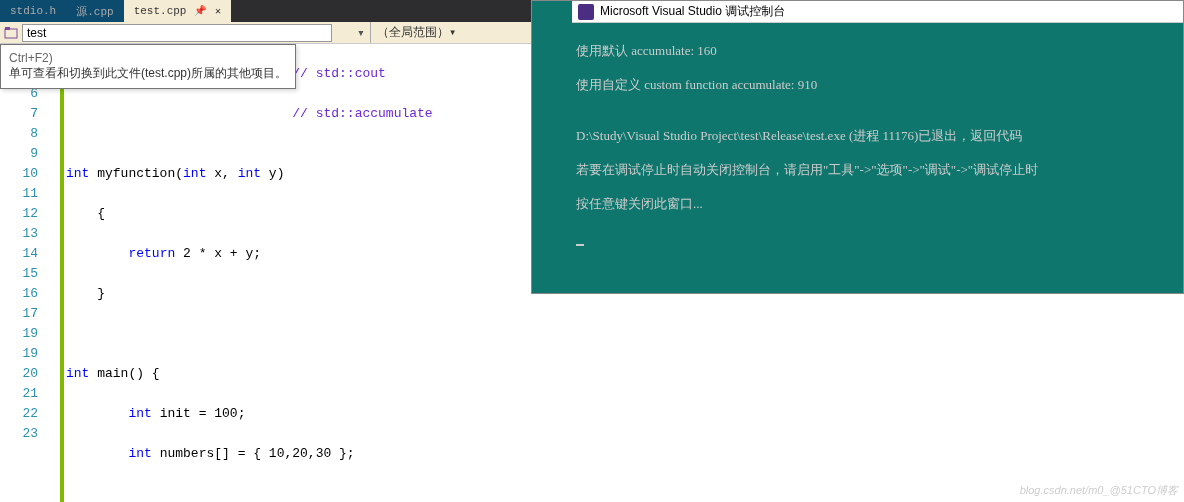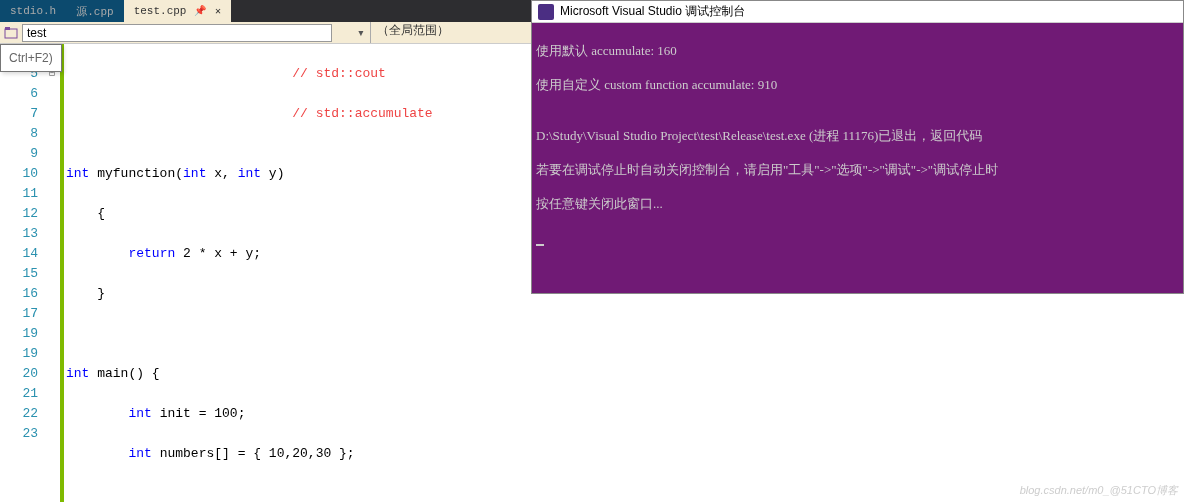--- a/index.html
+++ b/index.html
@@ -6,31 +6,31 @@
 body { font-family: Consolas, "Courier New", monospace; font-size: 13px; background: #fff; overflow: hidden; width: 1184px; height: 502px; position: relative; }
 .tabs { background: #2d2d30; height: 22px; display: flex; align-items: stretch; color: #ccc; }
 .tab { padding: 2px 10px; font-size: 11px; display: flex; align-items: center; gap: 6px; background: #0c4a6e; color: #aaa; }
 .tab.active { background: #f5ecd5; color: #333; gap: 8px; }
 .tab-close { font-size: 10px; }
 .tab-pin { font-size: 10px; }
 .nav-bar { background: #f5ecd5; height: 22px; display: flex; align-items: center; border-bottom: 1px solid #ccc; }
 .nav-icon { width: 16px; height: 16px; margin: 0 3px; display: inline-flex; align-items: center; justify-content: center; }
 .nav-input { flex: 0 0 310px; height: 18px; font-size: 12px; padding: 0 4px; border: 1px solid #999; background: #fff; margin-right: 20px; }
 .nav-dd { width: 18px; text-align: center; color: #555; }
-.scope { padding: 0 6px; font-size: 12px; color: #333; border-left: 1px solid #aaa; height: 100%; display: flex; align-items: center; flex-direction: column; }
+.scope { padding: 0 6px; font-size: 12px; color: #333; border-left: 1px solid #aaa; height: 100%; display: flex; align-items: center; }
 .tooltip { position: absolute; left: 0; top: 44px; background: #fff; border: 1px solid #767676; padding: 6px 8px; font-size: 12px; font-family: "Segoe UI", sans-serif; color: #333; box-shadow: 2px 2px 4px rgba(0,0,0,0.15); z-index: 10; max-width: 300px; }
 .tooltip .shortcut { color: #666; }
 .editor { display: flex; height: calc(100% - 44px); }
 .gutter { width: 44px; text-align: right; padding-right: 6px; color: #2b91af; background: #fff; line-height: 20px; font-size: 13px; }
 .fold { width: 16px; background: #fff; line-height: 20px; font-size: 10px; color: #808080; text-align: center; }
 .change-bar { width: 4px; background: #7fba00; }
 .code { flex: 1; line-height: 20px; white-space: pre; padding-left: 2px; background: #fff; }
 .kw { color: #0000ff; }
-.cmt { color: #ef4444; }
-.console { position: absolute; left: 531px; top: 0; width: 653px; height: 294px; background: #701a75; border: 1px solid #888; }
+.cmt { color: #6d28d9; }
+.console { position: absolute; left: 531px; top: 0; width: 653px; height: 294px; background: #0f766e; border: 1px solid #888; padding-left: 40px; }
 .console-title { background: #fff; color: #000; height: 22px; display: flex; align-items: center; padding: 0 6px; font-family: "Segoe UI", sans-serif; font-size: 12px; border-bottom: 1px solid #ccc; }
 .console-title .cicon { width: 16px; height: 16px; background: #4b2e83; margin-right: 6px; border-radius: 2px; }
 .console-body { color: #ccc; font-family: Liberation Serif, serif; font-size: 13px; line-height: 17px; padding: 2px 4px; white-space: pre; }
 .cursor { display: inline-block; width: 8px; height: 2px; background: #ccc; vertical-align: bottom; }
 .watermark { position: absolute; right: 6px; bottom: 4px; font-size: 11px; color: rgba(128,128,128,0.4); font-family: Arial, sans-serif; font-style: italic; }
 </style>
 </head>
 <body>
 
 <div class="tabs">
@@ -57,20 +57,21 @@
   <input class="nav-input" value="test" style="">
   <span class="nav-dd">▾</span>
   <span class="scope">
       <span>（全局范围）</span> 
       <span>▾</span>
     </span>
 </div>
 
 <div class="tooltip">
   <div class="shortcut">Ctrl+F2)</div>
+  <div>单可查看和切换到此文件(test.cpp)所属的其他项目。</div>
 </div>
 
 <div class="editor">
   <div class="gutter">
     <div></div>
       <div></div>
       <div></div>
     <div>4</div>
       <div>5</div>
       <div>6</div>

